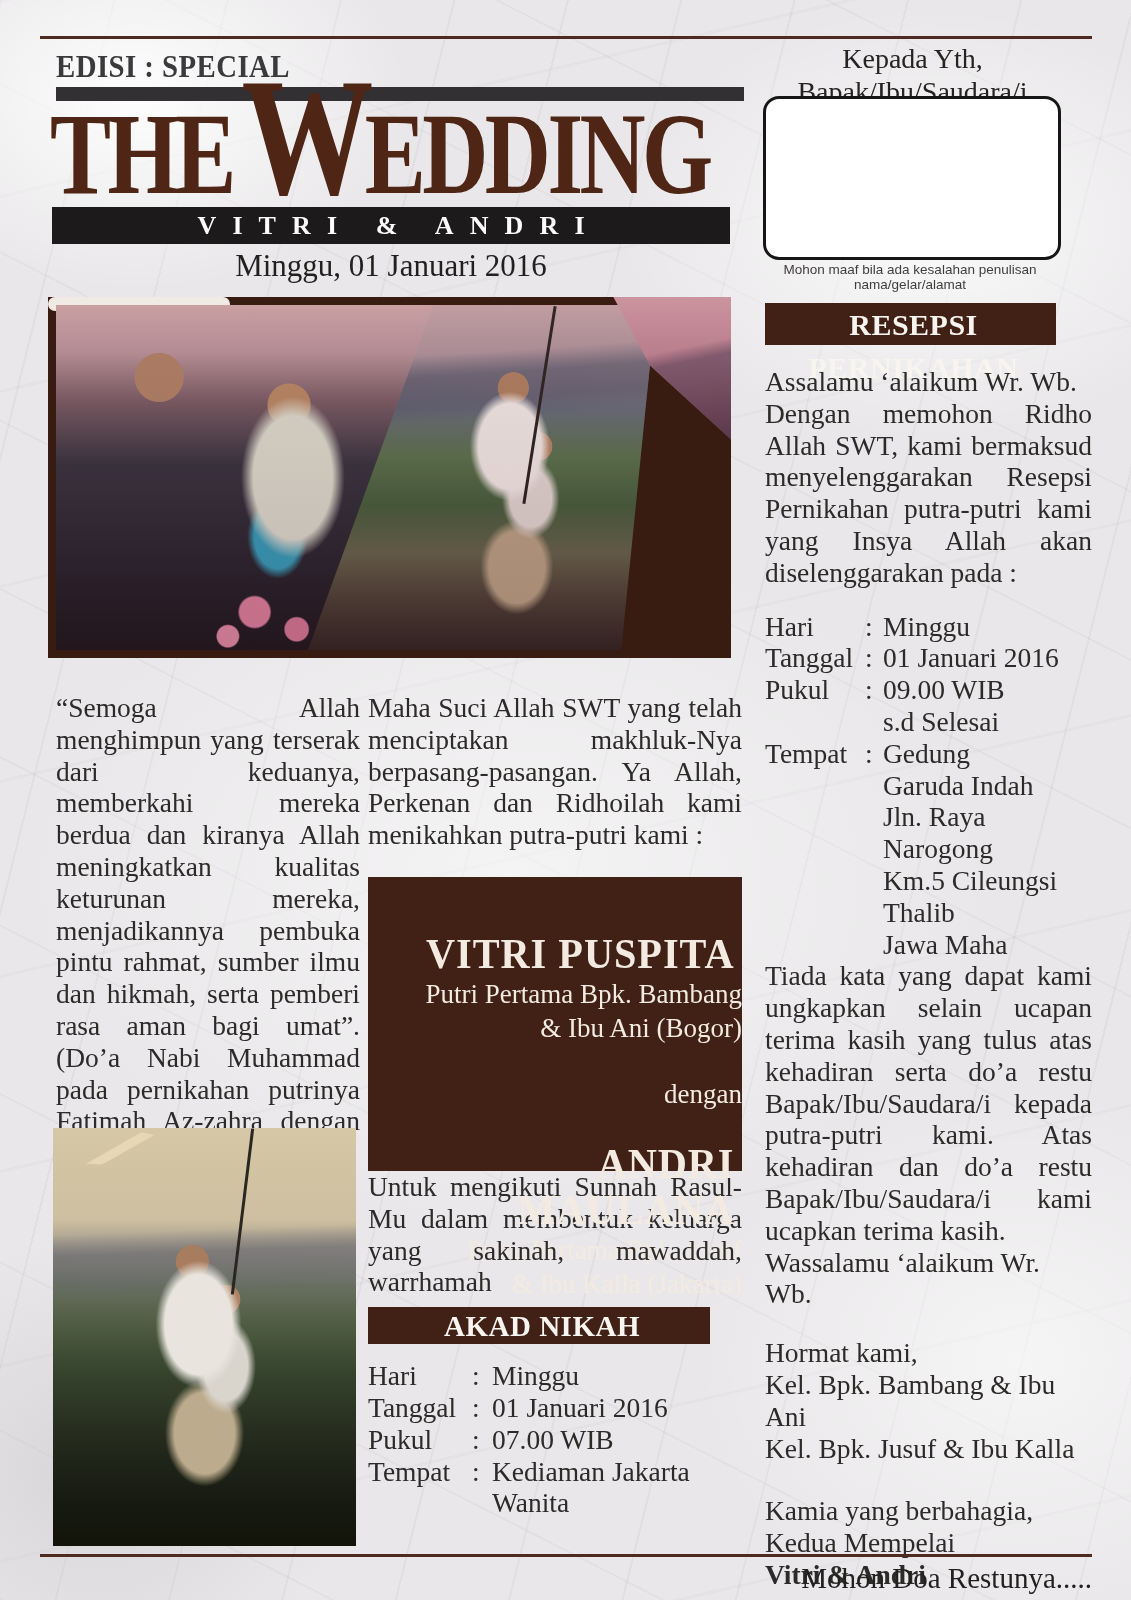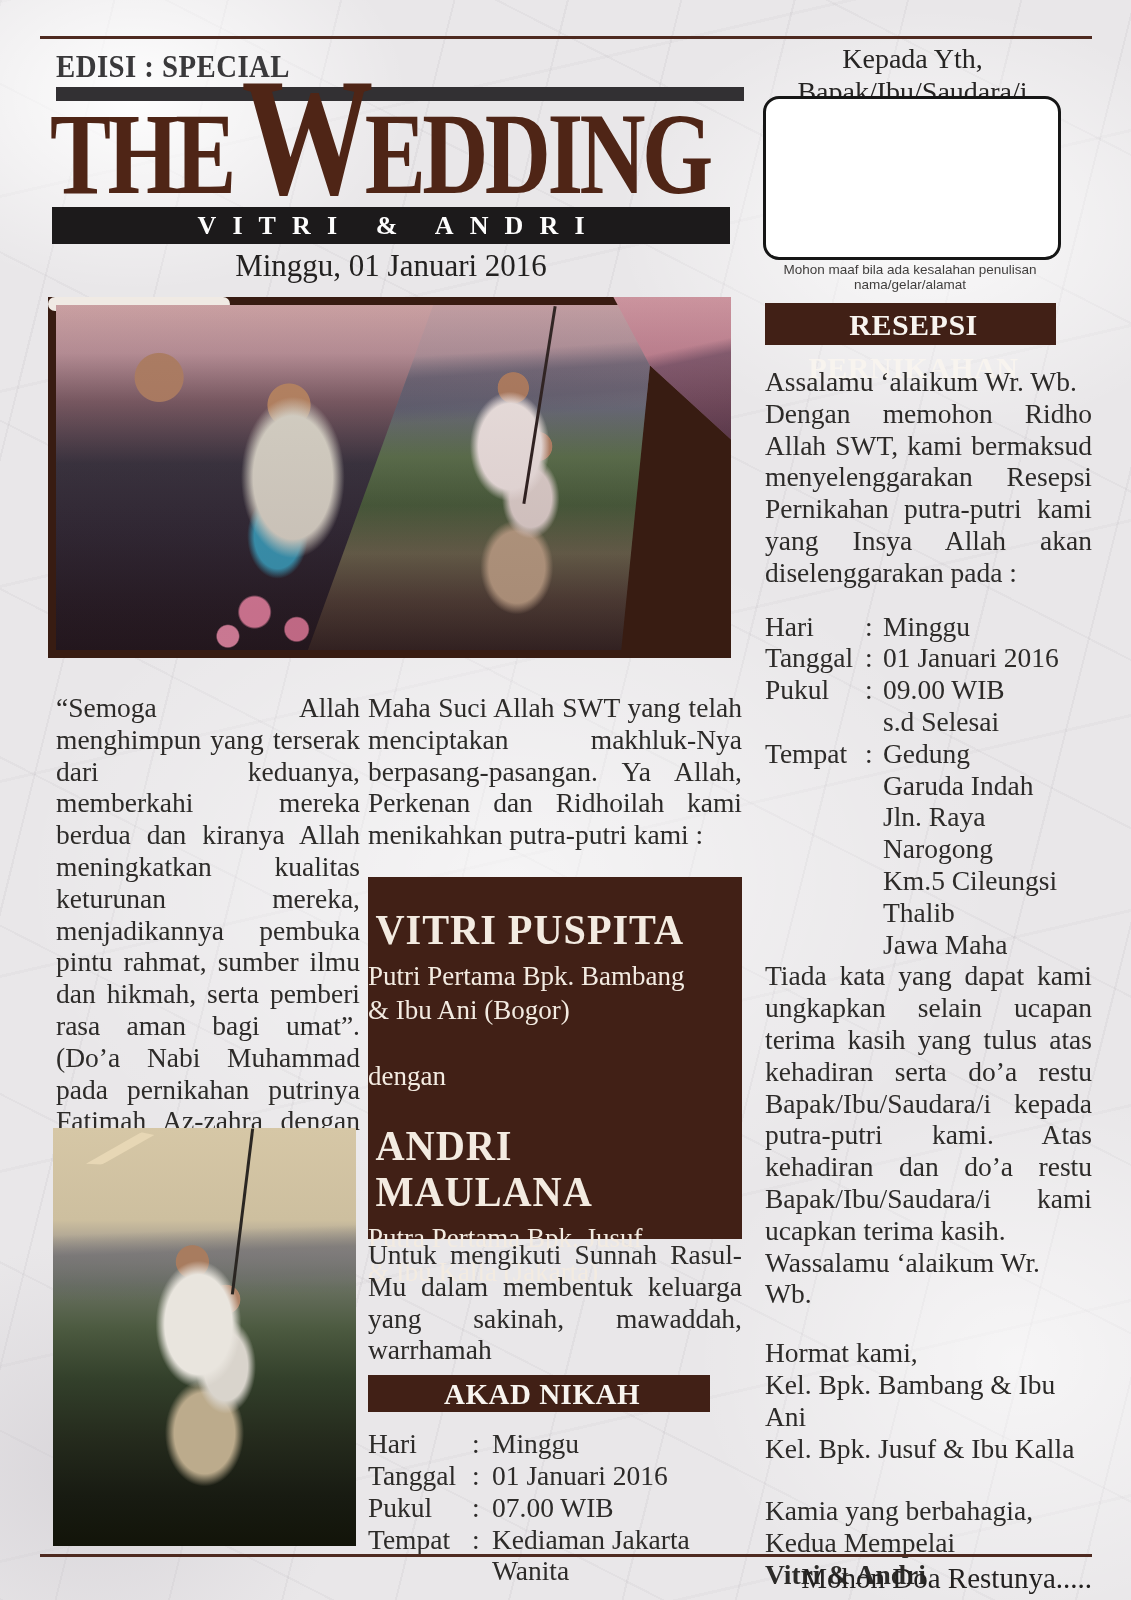--- a/index.html
+++ b/index.html
@@ -115,25 +115,25 @@
   .closing{margin-top:0;}
   .drows{margin-top:22px;}
   .drow{display:grid;grid-template-columns:100px 18px 1fr;}
   .mid-rows .drow{grid-template-columns:104px 20px 1fr;}
   .drow .dlabel{white-space:nowrap;}
   .thanks{margin-top:31px;}
   .regards{margin-top:27px;}
   .happy{margin-top:31px;}
   .bold-line{font-weight:bold;}
 
-  .couple-box{margin-top:26px;background:#412016;color:#f3ebe1;text-align:left;
-    height:362px;box-sizing:border-box;padding-top:30px;}
+  .couple-box{margin-top:26px;background:#412016;color:#f3ebe1;text-align:right;
+    height:294px;box-sizing:border-box;padding-top:54px;}
   .couple-name{font-size:42px;font-weight:bold;line-height:46px;letter-spacing:1px;
     transform:scaleX(.96);transform-origin:center;}
-  .couple-parents{font-size:27px;line-height:34px;margin-top:6px;}
+  .couple-parents{font-size:27px;line-height:34px;}
   .dengan{font-size:27px;margin:34px 0 30px;}
   .sunnah{margin-top:30px;}
   .mid-rows{margin-top:16px;}
 
   .footer-text{position:absolute;left:640px;top:1562px;width:452px;text-align:right;
     font-size:29px;color:#232120;}
 </style>
 </head>
 <body>
 

